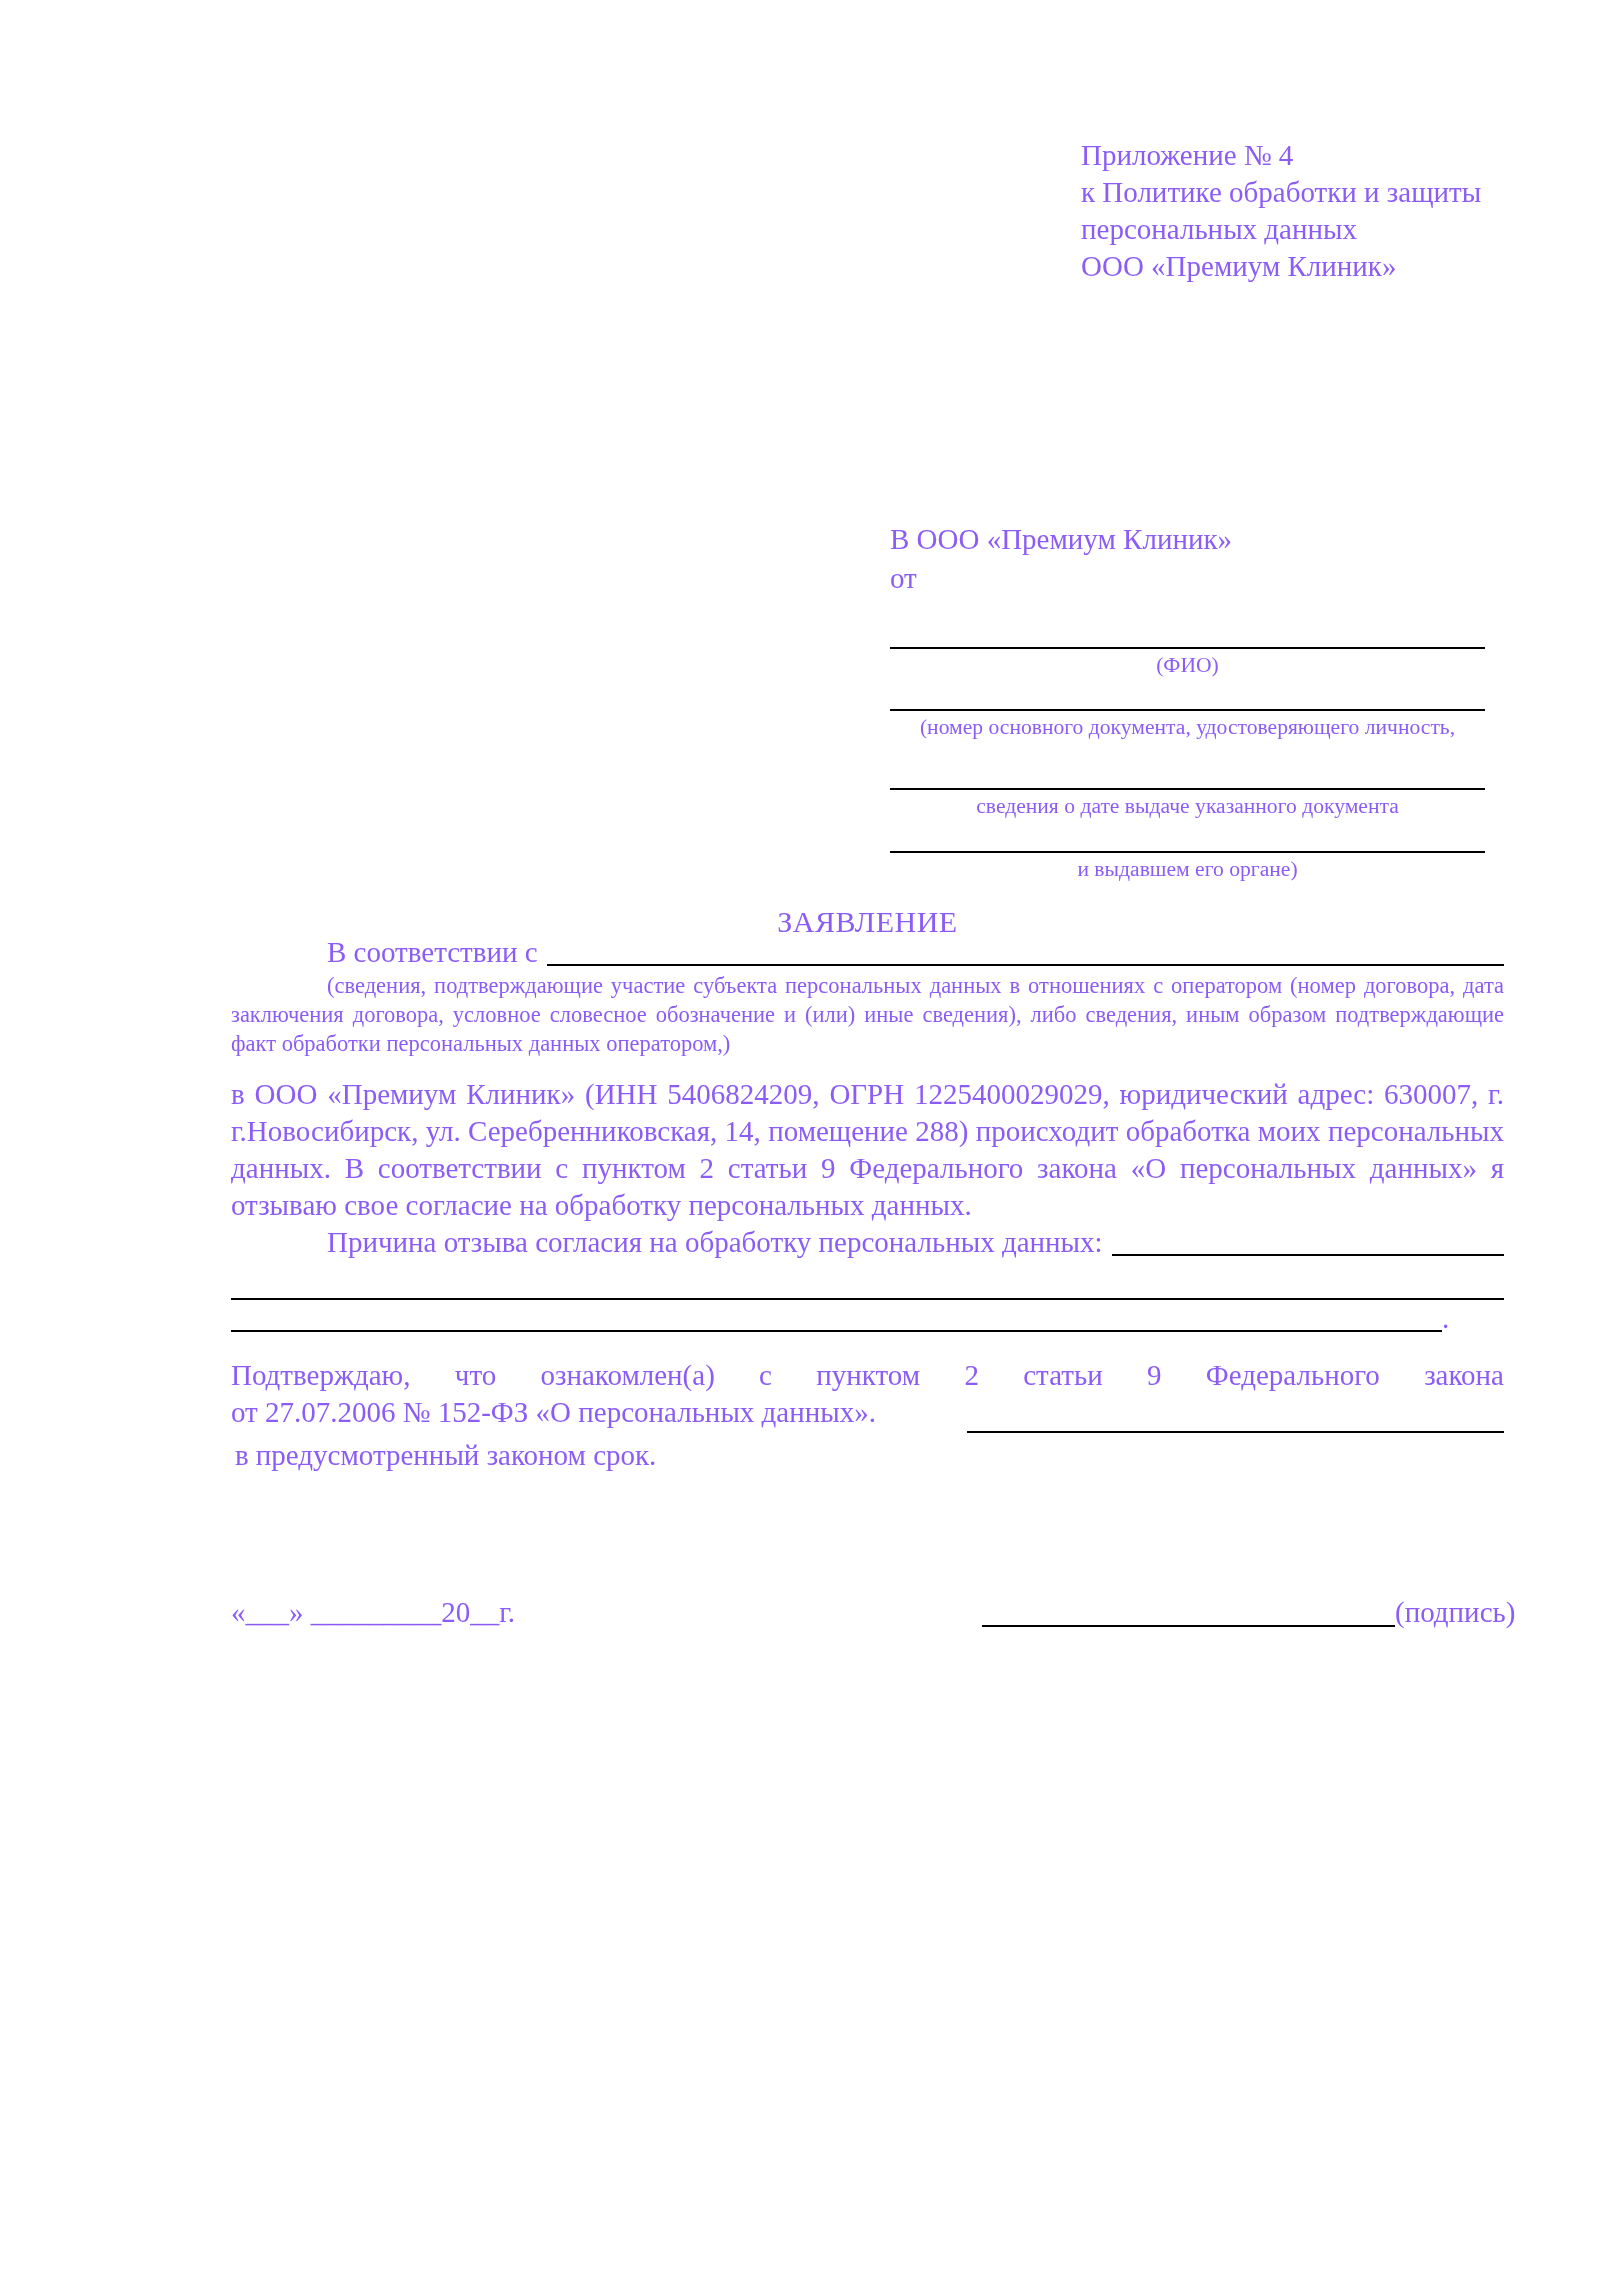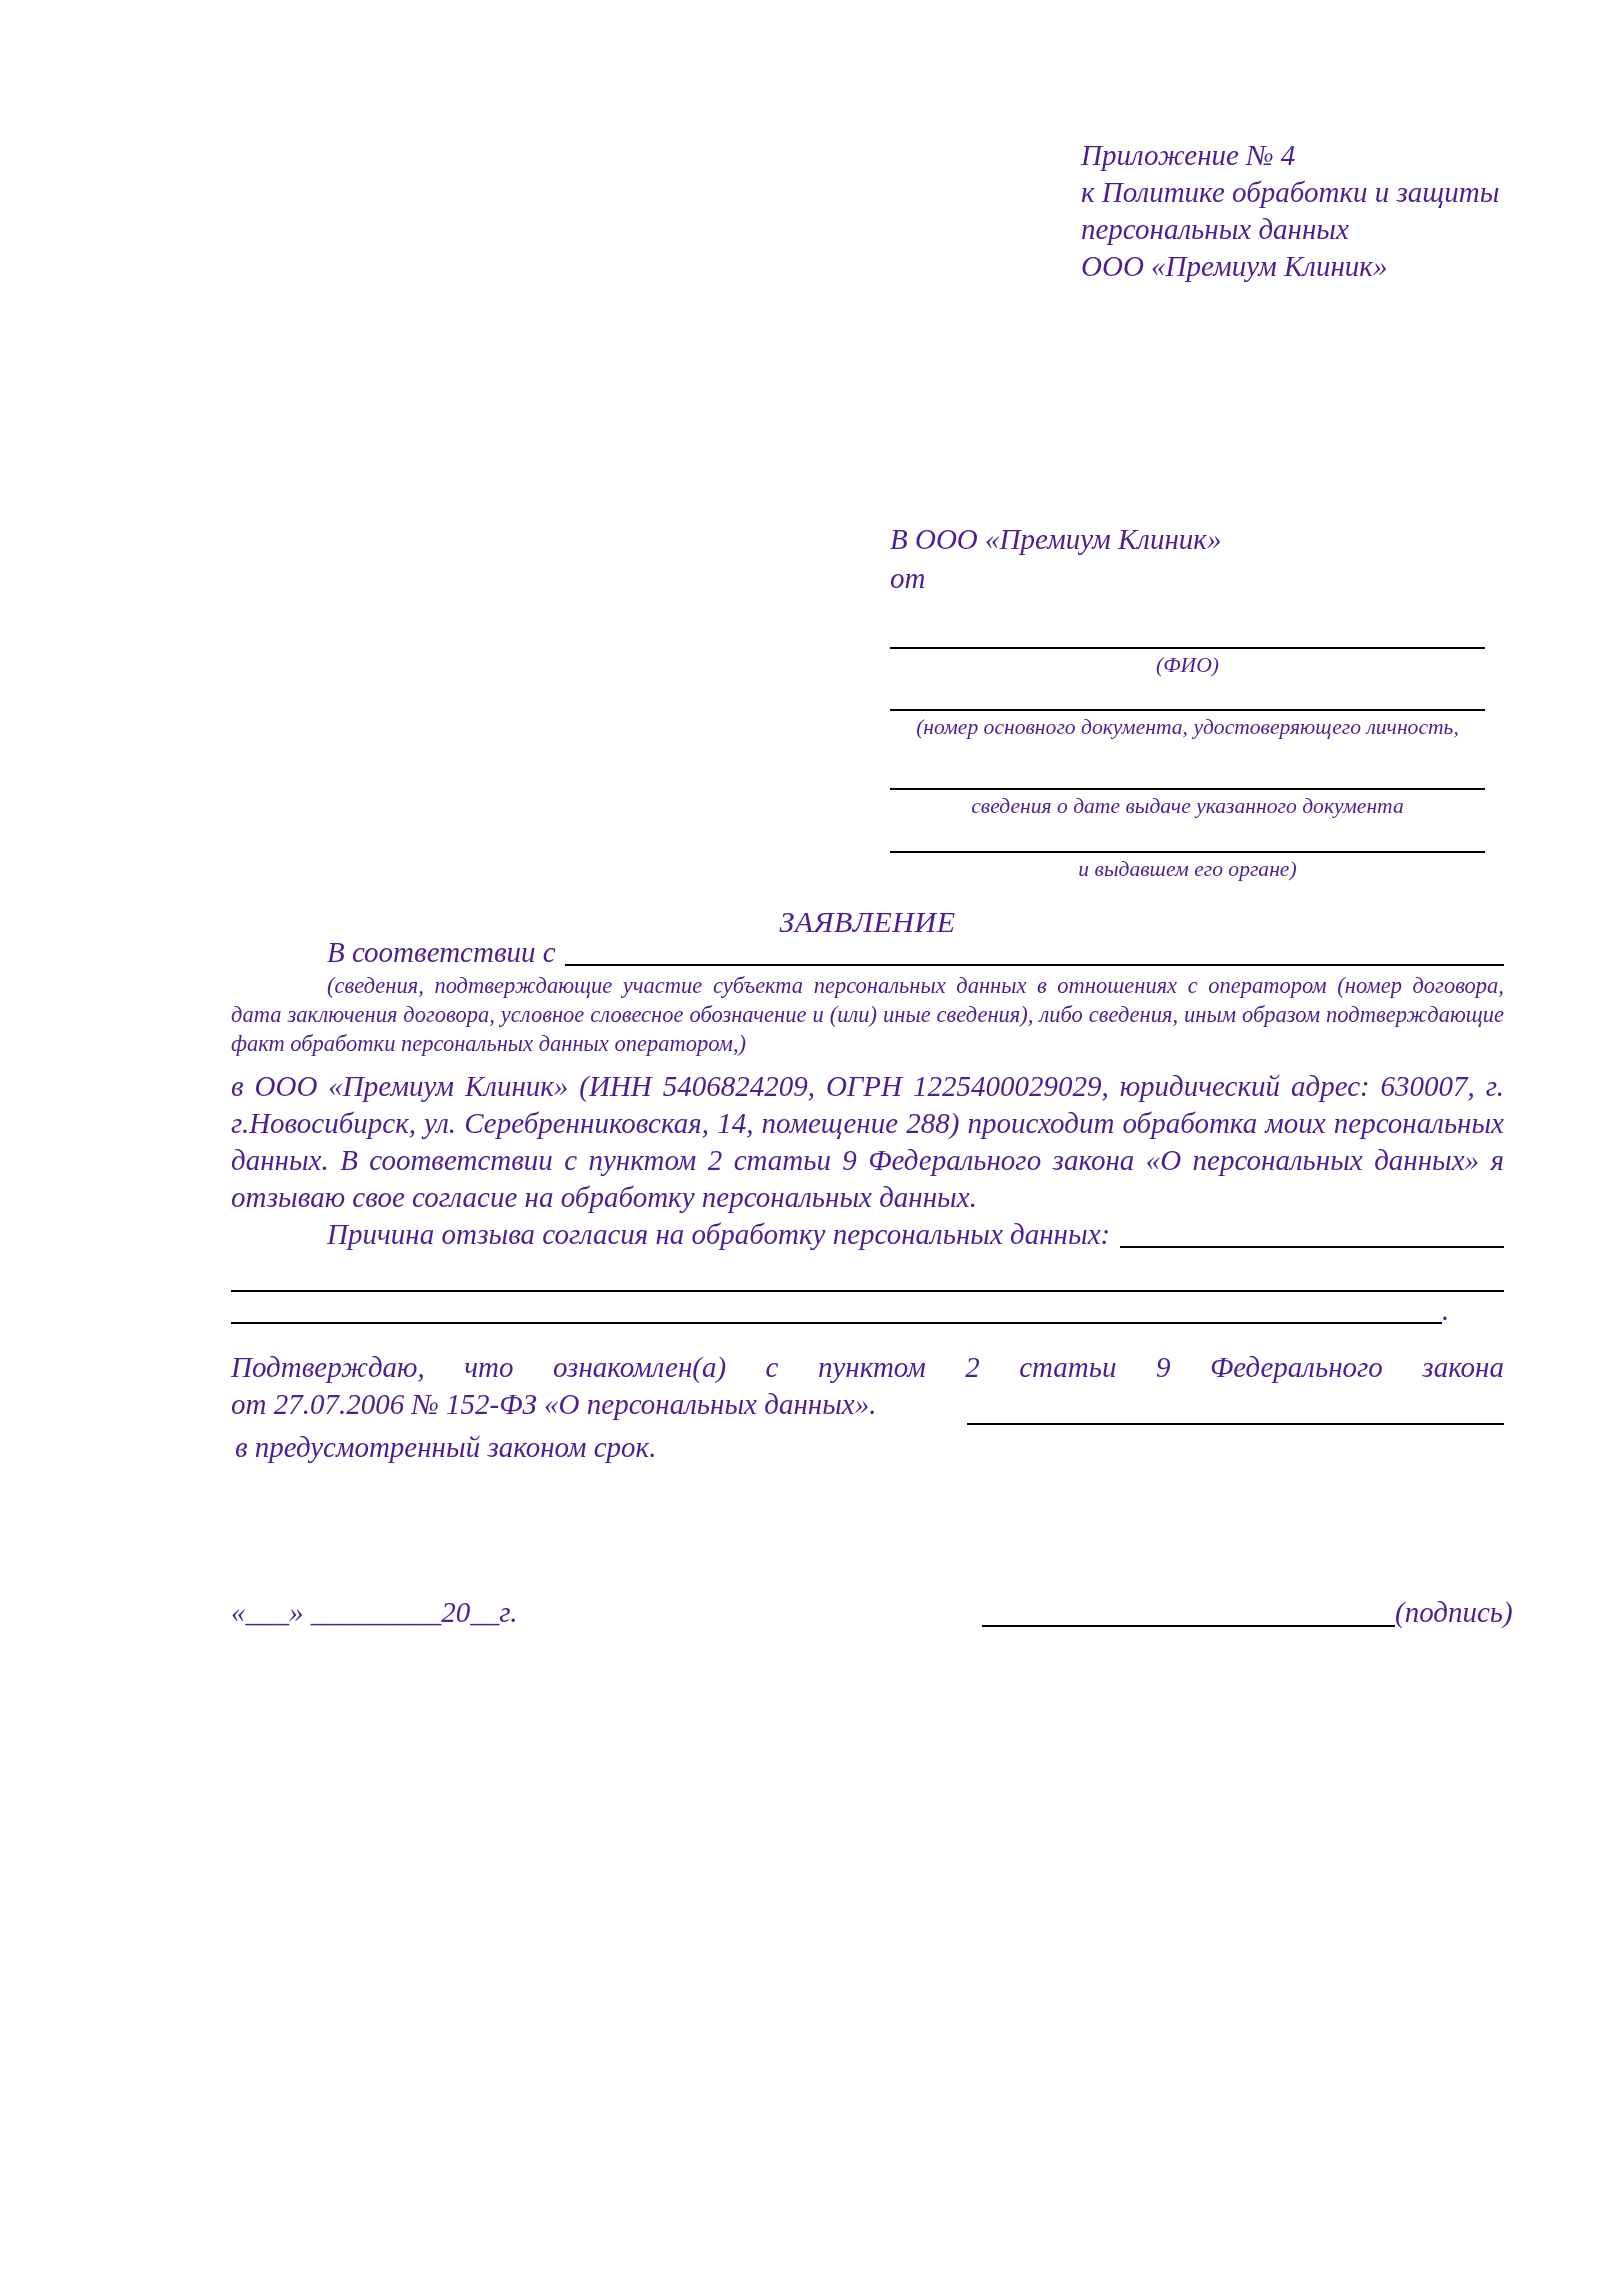--- a/index.html
+++ b/index.html
@@ -1,22 +1,21 @@
 <!DOCTYPE html>
 <html lang="ru"><head>
 <meta charset="utf-8">
 <style>
   html,body{margin:0;padding:0;background:#ffffff;}
   .page{
     position:relative;
     width:1621px;height:2293px;
-    background:#ffffff;color:#4c1d95;
+    background:#ffffff;color:#8b5cf6;
     font-family:"Liberation Serif","DejaVu Serif",serif;
     overflow:hidden;
-    font-style:italic;
   }
   
   .hdr{
     position:absolute;left:1081px;top:137px;
     font-size:29px;line-height:37px;white-space:nowrap;
   }
   
   .title{
     position:absolute;left:231px;top:400px;width:1273px;
     text-align:center;font-weight:bold;font-size:35px;line-height:46px;
@@ -47,21 +46,21 @@
   .accord{display:flex;}
   .accord .pre{white-space:nowrap;padding-left:96px;}
   .inline-fill{
     flex:1;height:0;align-self:flex-end;
     border-bottom:2.9px solid #000;margin:0 0 4.9px 9.8px;
   }
   .footnote{
     font-size:22.5px;line-height:29px;text-align:justify;text-indent:96px;
   }
   .mainpara{
-    margin-top:10px;text-align:justify;
+    margin-top:18px;text-align:justify;
   }
   .reason{display:flex;height:37px;}
   .reason .pre{white-space:nowrap;padding-left:96px;}
   .blank-row{height:37px;border-bottom:2.9px solid #000;width:100%;}
   .blank-row2{display:flex;height:37px;align-items:flex-end;}
   .blank-row2 .u{width:1211px;height:0;border-bottom:2.9px solid #000;margin-bottom:4.9px;}
   .confirm1{margin-top:19.6px;text-align:justify;text-align-last:justify;}
   .confirm2{text-align:left;}
   .forcejust{text-align:justify;text-align-last:justify;}
   .reply2{display:flex;height:37px;flex-direction:column;}

